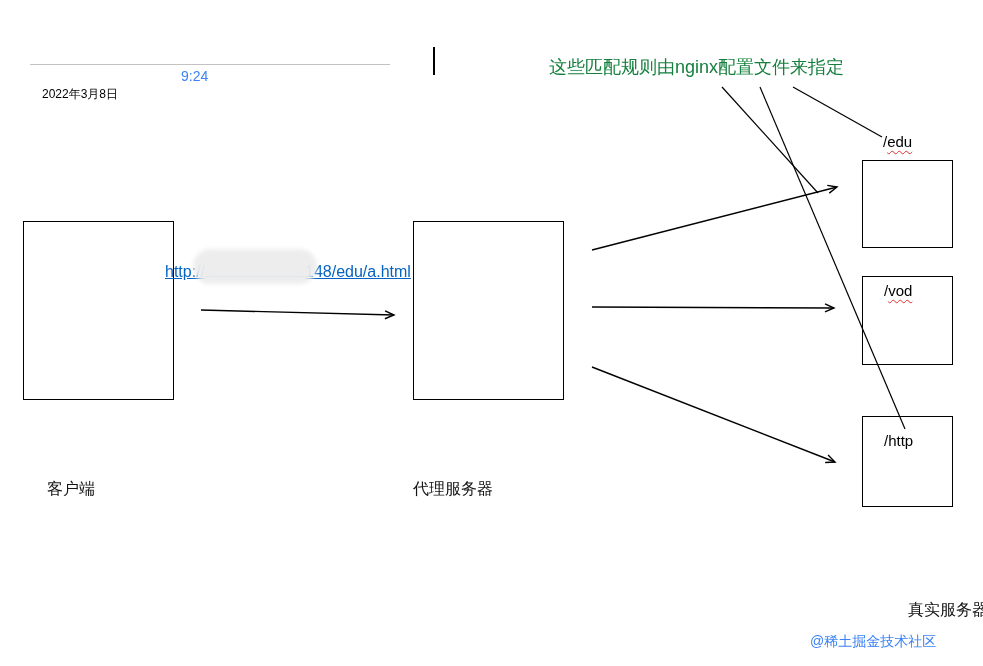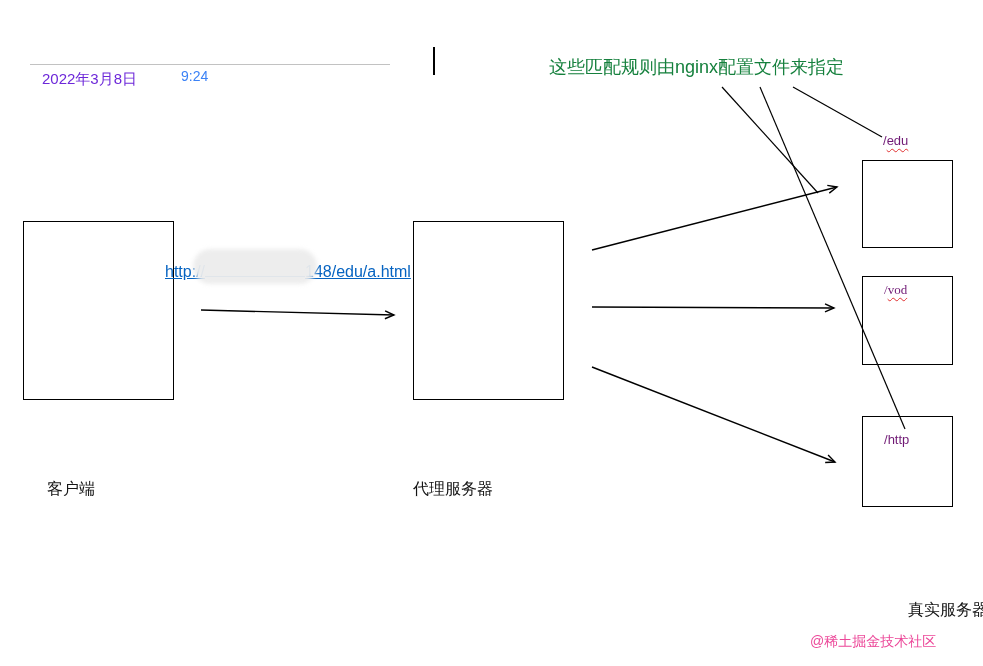--- a/index.html
+++ b/index.html
@@ -7,43 +7,43 @@
     position:relative;
     width:983px;height:666px;
     background:#ffffff;
     font-family:"Liberation Sans","DejaVu Sans",sans-serif;
     overflow:hidden;
   }
   .abs{position:absolute;}
 
   
   .top-rule{left:30px;top:64px;width:360px;height:0;border-top:1px solid #c2c2c2;}
-  .date-text{left:42px;top:70px;font-size:15px;color:#6d28d9;}
+  .date-text{left:42px;top:86px;font-size:12px;color:#000000;}
   .time-text{left:181px;top:68px;font-size:14px;color:#3b82f6;}
   .text-cursor{left:433px;top:47px;width:2px;height:28px;background:#000;}
 
   .annotation{left:549px;top:55px;font-size:18px;color:#15803d;white-space:nowrap;text-align:center;}
 
   
   .node-box{border:1.5px solid #000;background:transparent;box-sizing:border-box;}
   .client-box{left:23px;top:221px;width:151px;height:179px;}
   .proxy-box{left:413px;top:221px;width:151px;height:179px;}
   .server-box{width:91px;height:89px;}
   .server-edu{left:862px;top:160px;height:88px;}
   .server-vod{left:862px;top:276px;}
   .server-test{left:862px;top:416px;height:91px;}
 
   .node-label{font-size:16px;color:#141414;white-space:nowrap;}
   .client-label{left:47px;top:479px;}
   .proxy-label{left:413px;top:479px;text-align:center;}
   .real-server-label{left:908px;top:600px;}
 
-  .server-label{font-size:13px;color:#701a75;white-space:nowrap;}
+  .server-label{font-size:15px;color:#000000;white-space:nowrap;}
   .label-edu{left:883px;top:133px;}
-  .label-vod{left:884px;top:282px;font-family:Liberation Serif, serif;}
+  .label-vod{left:884px;top:282px;}
   .label-test{left:884px;top:432px;}
   .spell{
     text-decoration:underline wavy #e03131;
     text-decoration-thickness:1px;
     text-decoration-skip-ink:none;
     text-underline-offset:3px;
   }
 
   
   .request-link{
@@ -55,21 +55,21 @@
     display:inline-block;width:100px;height:1em;
     border-bottom:1px solid #0563c1;vertical-align:baseline;
   }
   .smudge{
     left:193px;top:249px;width:124px;height:35px;
     background:rgba(236,236,236,0.95);
     border-radius:18px;
     filter:blur(2px);
   }
 
-  .watermark{left:810px;top:633px;font-size:14px;color:#ec4899;white-space:nowrap;}
+  .watermark{left:810px;top:633px;font-size:14px;color:#3b82f6;white-space:nowrap;}
 
   svg.connectors{left:0;top:0;pointer-events:none;}
 </style>
 </head>
 <body>
 
 <div id="canvas">
 
   <div class="abs top-rule"></div>
   <div class="abs date-text">2022年3月8日</div>

